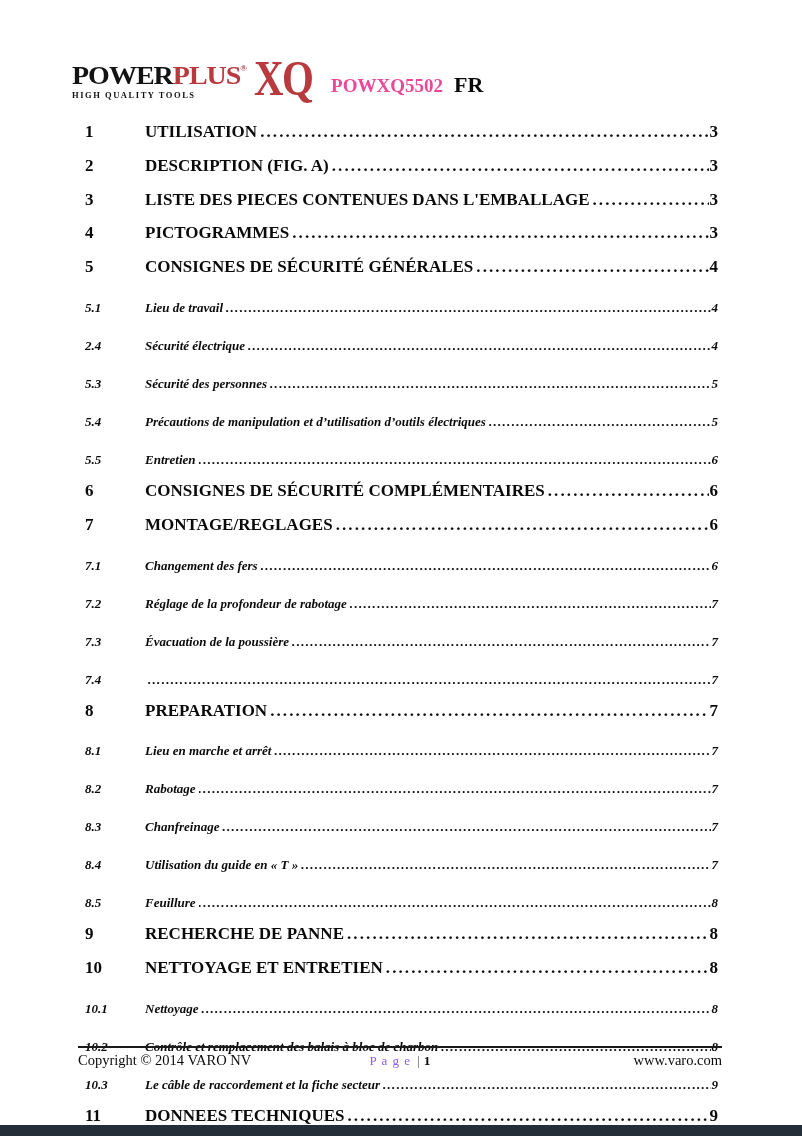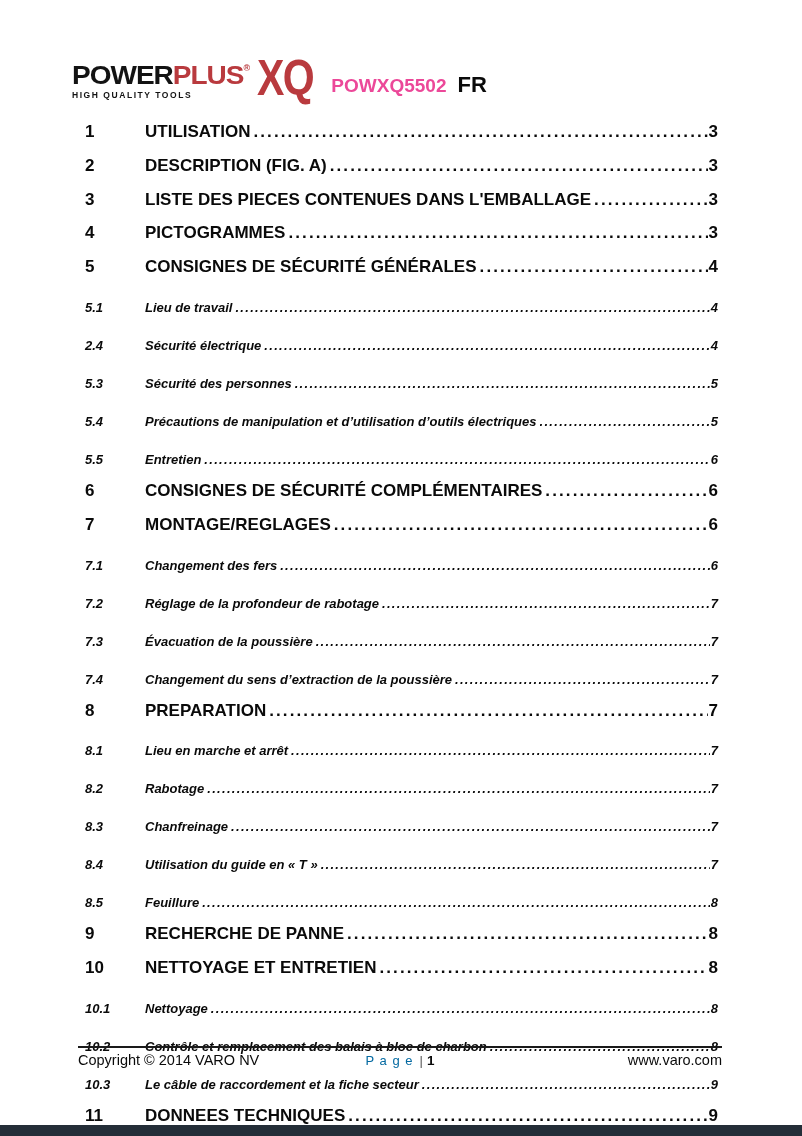--- a/index.html
+++ b/index.html
@@ -7,20 +7,21 @@
     width: 802px; height: 1136px;
     background: #ffffff;
     font-family: "Liberation Sans", sans-serif;
     color: #0a0a0a;
     overflow: hidden;
   }
   .page {
     position: relative;
     width: 780px; height: 1136px;
     background: #fff;
+    font-family: Liberation Serif, serif;
   }
 
   
   .header {
     position: absolute;
     left: 72px; top: 58px;
     display: flex;
     align-items: flex-end;
   }
   .logo-block { display: flex; align-items: flex-end; }
@@ -142,21 +143,21 @@
     flex: 1;
     text-align: left;
     color: #0a0a0a;
   }
   .footer-page {
     flex: 1;
     text-align: center;
     white-space: nowrap;
   }
   .footer-page-label {
-    color: #0369a1;
+    color: #8b5cf6;
     font-size: 13px;
     letter-spacing: 1px;
   }
   .footer-page-sep {
     color: #555;
     margin: 0 4px 0 6px;
     font-size: 13px;
   }
   .footer-page-num {
     font-weight: 700;
@@ -282,21 +283,20 @@
         <span class="toc-page">7</span>
       </div>
       <div class="toc-row sub">
         <span class="toc-num">7.3</span>
         <span class="toc-title">Évacuation de la poussière</span>
         <span class="toc-leader">............................................................................................................................................................................................................................</span>
         <span class="toc-page">7</span>
       </div>
       <div class="toc-row sub">
         <span class="toc-num">7.4</span>
-        <span class="toc-title">Changement du sens d’extraction de la poussière</span>
         <span class="toc-leader">............................................................................................................................................................................................................................</span>
         <span class="toc-page">7</span>
       </div>
       <div class="toc-row main">
         <span class="toc-num">8</span>
         <span class="toc-title">PREPARATION</span>
         <span class="toc-leader">............................................................................................................................................................................................................................</span>
         <span class="toc-page">7</span>
       </div>
       <div class="toc-row sub">

